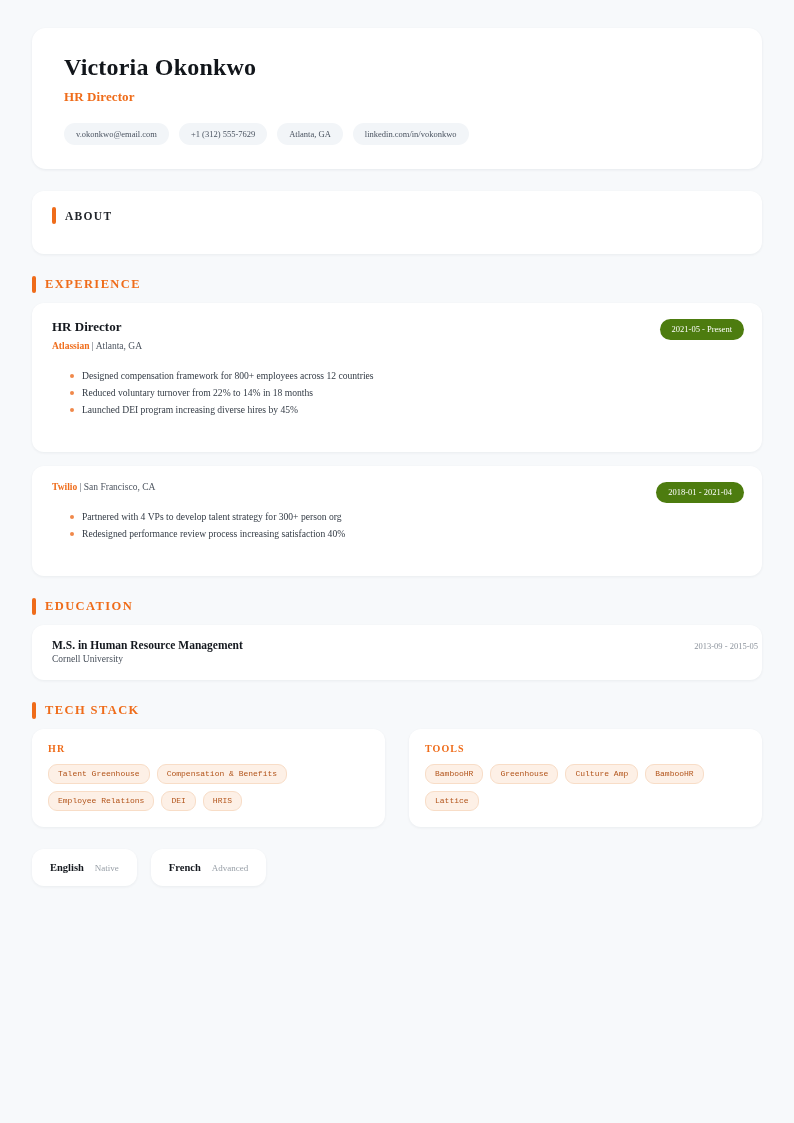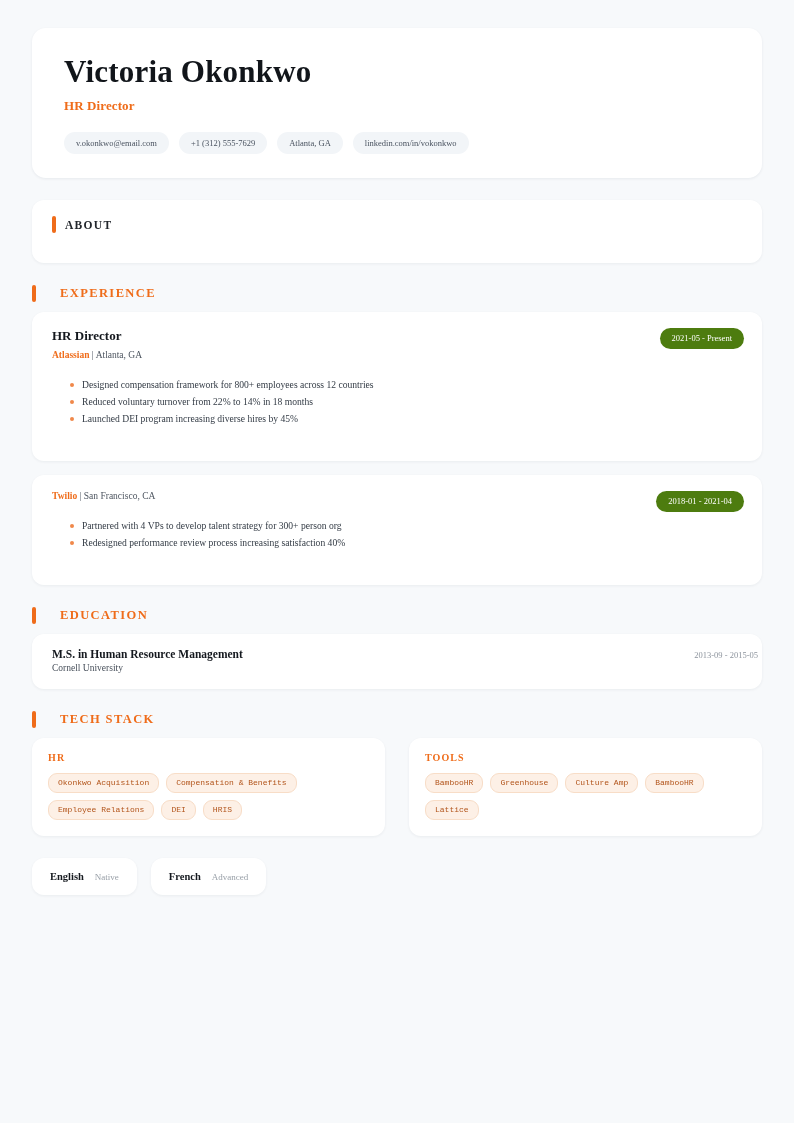--- a/index.html
+++ b/index.html
@@ -25,21 +25,21 @@
 
   
   .header-card {
     background: #ffffff;
     border-radius: 14px;
     padding: 26px 30px 24px 30px;
     box-shadow: 0 1px 3px rgba(20,30,50,0.07);
   }
   .name {
     font-family: "Liberation Serif", serif;
-    font-size: 31px;
+    font-size: 24px;
     font-weight: bold;
     letter-spacing: 0.2px;
     margin: 0 0 8px 2px;
     color: #11151a;
   }
   .role {
     font-family: "Liberation Serif", serif;
     font-size: 13px;
     font-weight: bold;
     color: #ef6c1a;
@@ -62,21 +62,21 @@
     line-height: 14px;
   }
 
   
   .section {
     margin-top: 22px;
   }
   .sec-head {
     display: flex;
     align-items: center;
-    gap: 24px;
+    gap: 9px;
     margin-bottom: 10px;
   }
   .sec-bar {
     width: 4px;
     height: 17px;
     background: #ef6c1a;
     border-radius: 2px;
     display: block;
   }
   .sec-title {
@@ -343,21 +343,21 @@
 
   <div class="section">
     <div class="sec-head">
       <span class="sec-bar"></span>
       <span class="sec-title">TECH STACK</span>
     </div>
     <div class="stack-row">
       <div class="stack-card">
         <div class="stack-cat">HR</div>
         <div class="chips">
-          <span class="skill-chip">Okonkwo Acquisition</span>
+          <span class="skill-chip">Talent Greenhouse</span>
           <span class="skill-chip">Compensation &amp; Benefits</span>
           <span class="skill-chip">Employee Relations</span>
           <span class="skill-chip">DEI</span>
           <span class="skill-chip">HRIS</span>
         </div>
       </div>
       <div class="stack-card">
         <div class="stack-cat">TOOLS</div>
         <div class="chips">
           <span class="skill-chip">BambooHR</span>

